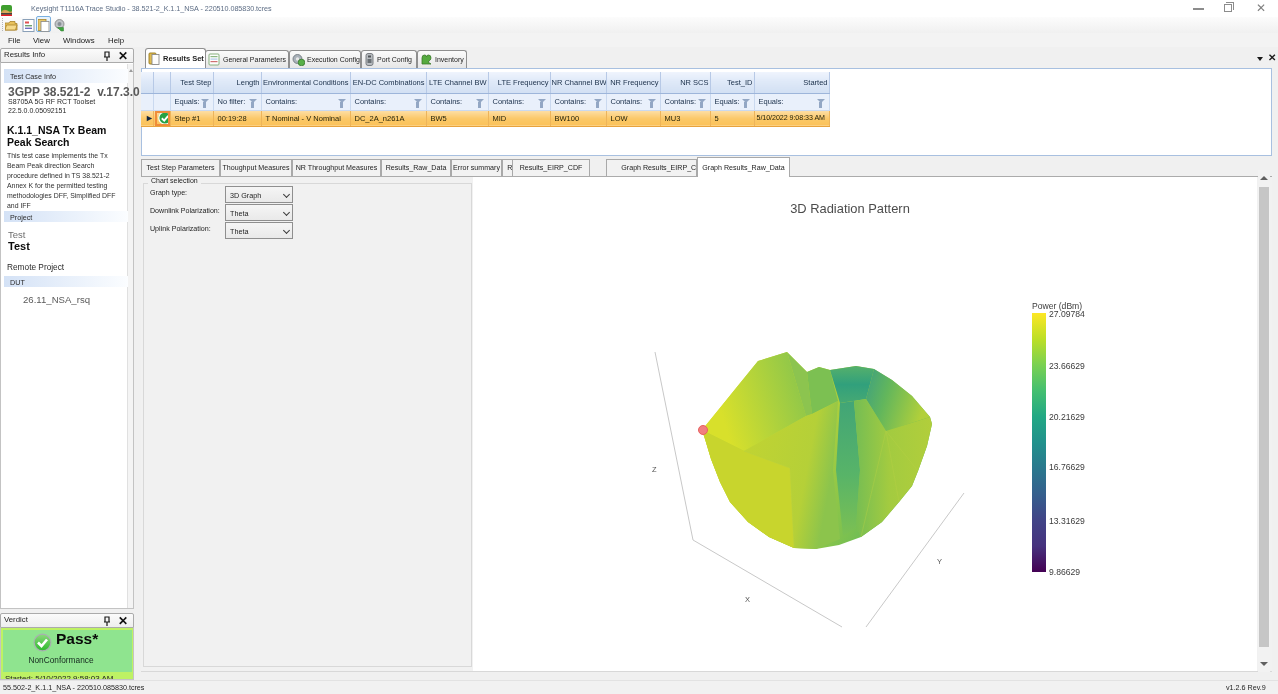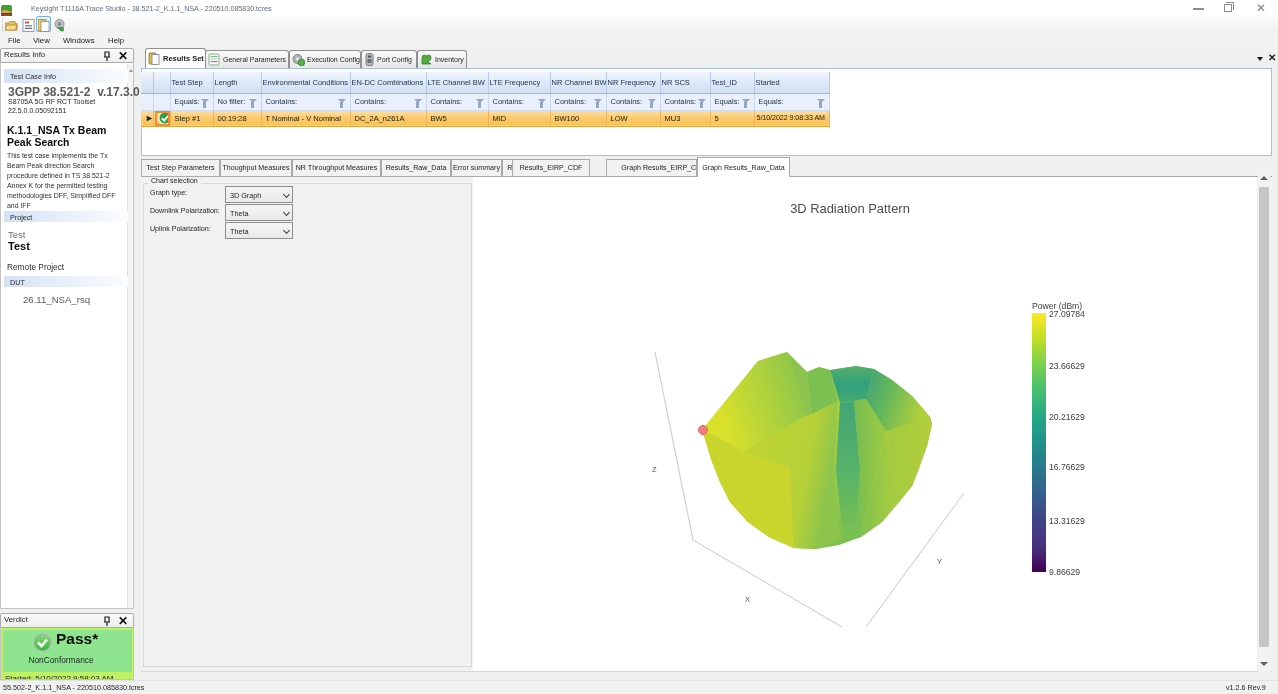--- a/index.html
+++ b/index.html
@@ -1,20 +1,20 @@
 <!DOCTYPE html>
 <html><head><meta charset="utf-8"><style>
 *{margin:0;padding:0;box-sizing:border-box;}
 html,body{width:1278px;height:694px;font-family:"Liberation Sans",sans-serif;background:#f0f0f0;overflow:hidden;position:relative;}
 .abs{position:absolute;}
 .sechdr{background:linear-gradient(to right,#d4e2f6,#fbfdff);font-size:7.2px;color:#2a2a2a;padding:3px 0 0 6px;}
 .phdr{background:linear-gradient(#fbfbfb,#eeeeee);border:1px solid #ababab;border-radius:2px 2px 0 0;font-size:7.8px;color:#1f1f1f;}
 .toptab{position:absolute;top:50px;height:18px;background:linear-gradient(#fbfbfb,#e6e6e6);border:1px solid #8f8f8f;border-bottom:none;border-radius:3px 3px 0 0;font-size:7px;color:#1d1d1d;display:flex;align-items:center;padding:0 2px;white-space:nowrap;overflow:hidden;}
 .subtab{position:absolute;top:159px;height:17px;background:#f2f2f2;border:1px solid #a9a9a9;border-bottom:none;font-size:7.1px;color:#1d1d1d;display:flex;align-items:center;justify-content:center;white-space:nowrap;overflow:hidden;}
-.hrow td{height:21px;background:linear-gradient(#eff4fd 0%,#dfe9f8 45%,#d2e0f3 100%);border-right:1px solid #b7c9e6;border-bottom:1px solid #9db5da;text-align:left;color:#20354f;font-size:7.5px;padding:0 1px;overflow:hidden;white-space:nowrap;}
+.hrow td{height:21px;background:linear-gradient(#eff4fd 0%,#dfe9f8 45%,#d2e0f3 100%);border-right:1px solid #b7c9e6;border-bottom:1px solid #9db5da;text-align:right;color:#20354f;font-size:7.5px;padding:0 1px;overflow:hidden;white-space:nowrap;}
 .frow td{height:17px;background:#e9f0fb;border-right:1px solid #cad9ef;border-bottom:1px solid #cad9ef;color:#20354f;font-size:7.5px;padding:0 2px 0 4px;overflow:hidden;white-space:nowrap;position:relative;}
 .frow td .fn{position:absolute;right:4px;top:5px;width:0;height:0;border-left:4px solid transparent;border-right:4px solid transparent;border-top:4px solid #93a7c4;}
 .frow td .fn::after{content:"";position:absolute;left:-1.5px;top:-1px;width:2.5px;height:6px;background:#93a7c4;}
 .drow td{height:16px;background:linear-gradient(#fddfa8 0%,#fbc868 55%,#fbc25a 100%);border-right:1px solid #edb45a;border-bottom:1px solid #e8a33d;color:#1f1f08;font-size:7.5px;padding:0 2px 0 4px;overflow:hidden;white-space:nowrap;}
 .ckbox{position:absolute;left:1px;top:0px;width:15px;height:15px;border:2px solid #ef8c3a;}
 .cbox{position:absolute;width:68px;height:17px;background:linear-gradient(#f5f5f5,#e9e9e9);border:1px solid #8f8f8f;font-size:7.2px;color:#1d1d1d;}
 .cbox span{position:absolute;left:4px;top:4px;}
 .cbox b{position:absolute;right:3px;top:5px;width:5px;height:5px;border-right:1.3px solid #3c3c3c;border-bottom:1.3px solid #3c3c3c;transform:rotate(45deg);}
 </style></head>
 <body>

